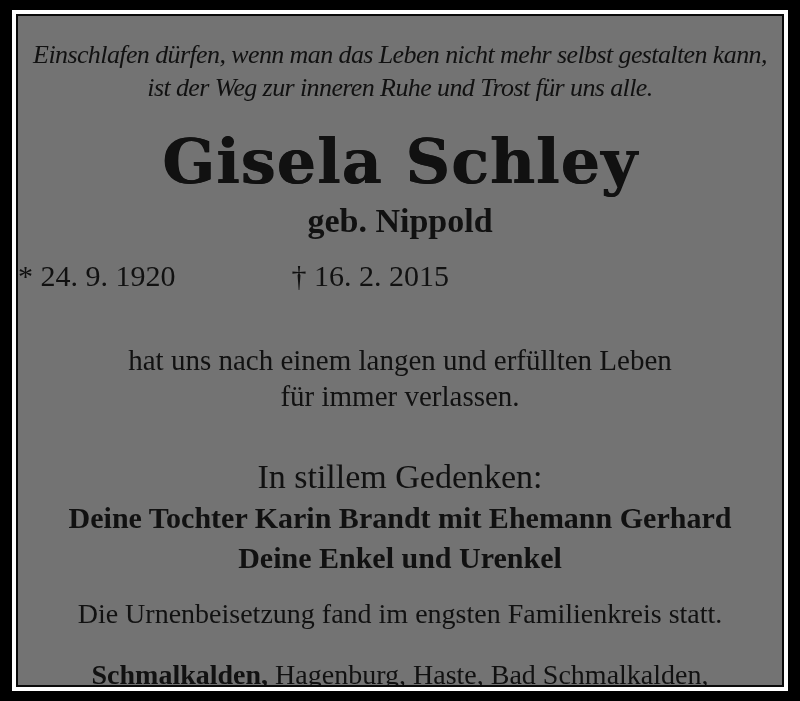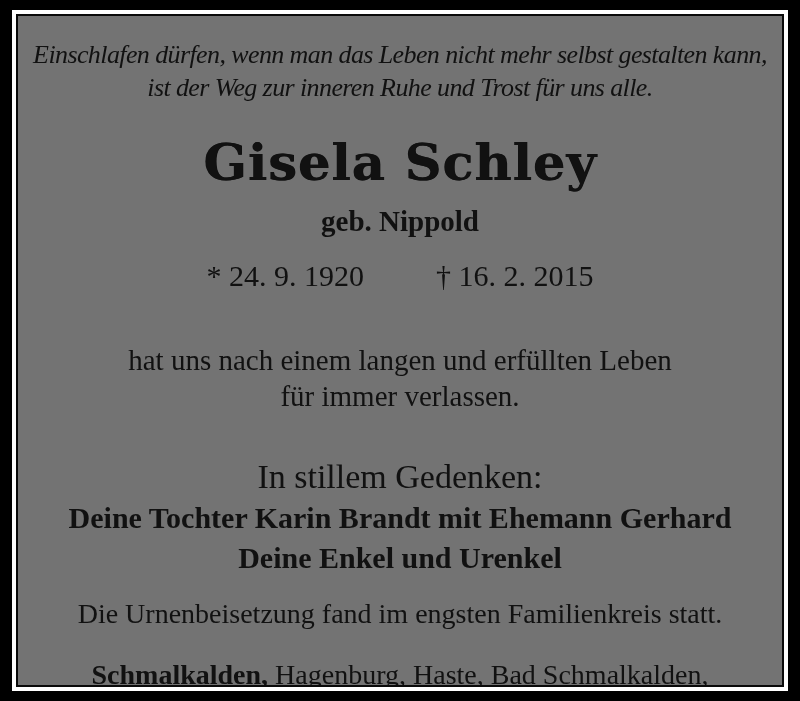--- a/index.html
+++ b/index.html
@@ -31,40 +31,39 @@
     font-style: italic;
     font-size: 26px;
     line-height: 33px;
     letter-spacing: -0.6px;
   }
 
   .deceased-name {
     margin-top: 18px;
     font-family: "DejaVu Serif", "Liberation Serif", serif;
     font-weight: bold;
-    font-size: 51px;
+    font-size: 62px;
     line-height: 80px;
     letter-spacing: 1px;
     text-shadow: 0.6px 0 #111111;
   }
 
   .maiden-name {
     font-weight: bold;
-    font-size: 29px;
+    font-size: 34px;
     line-height: 34px;
     margin-top: 2px;
   }
 
   .dates {
     margin-top: 20px;
     font-size: 30px;
     line-height: 36px;
     display: flex;
-    justify-content: center;
-    gap: 72px;
+    gap: 116px;
   }
 
   .farewell {
     margin-top: 48px;
     font-size: 29px;
     line-height: 36px;
   }
 
   .remembrance-intro {
     margin-top: 46px;

